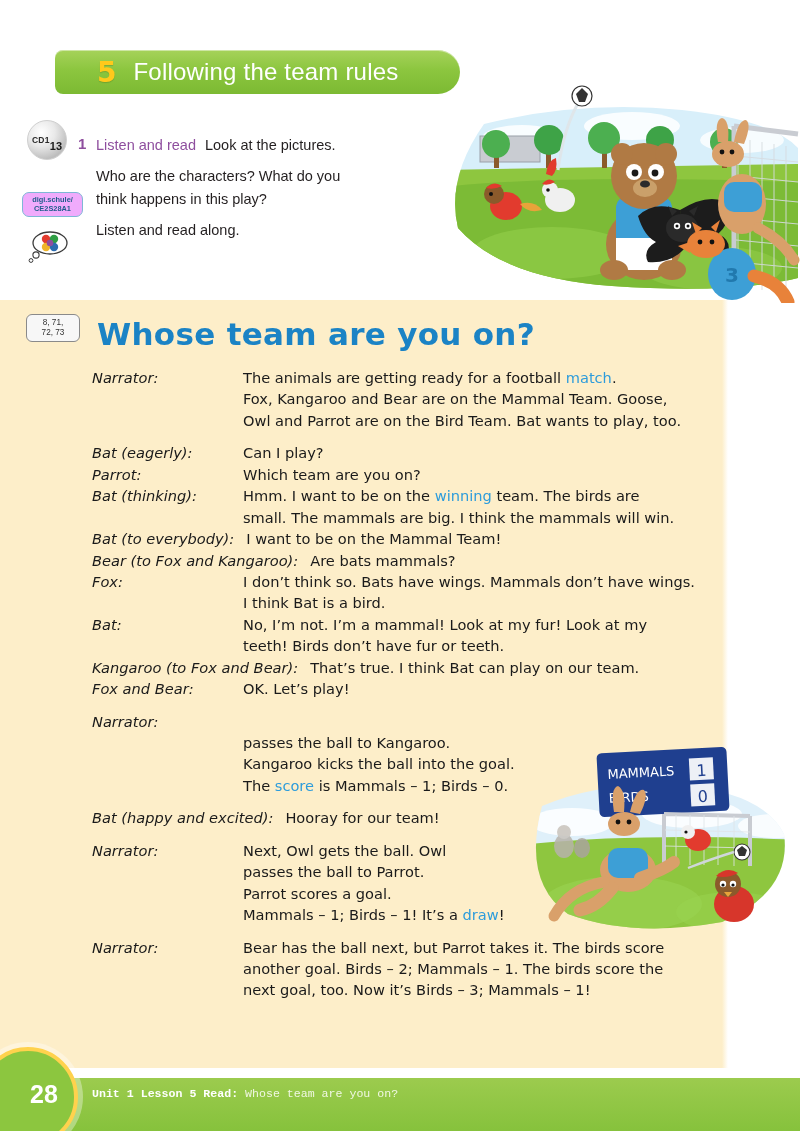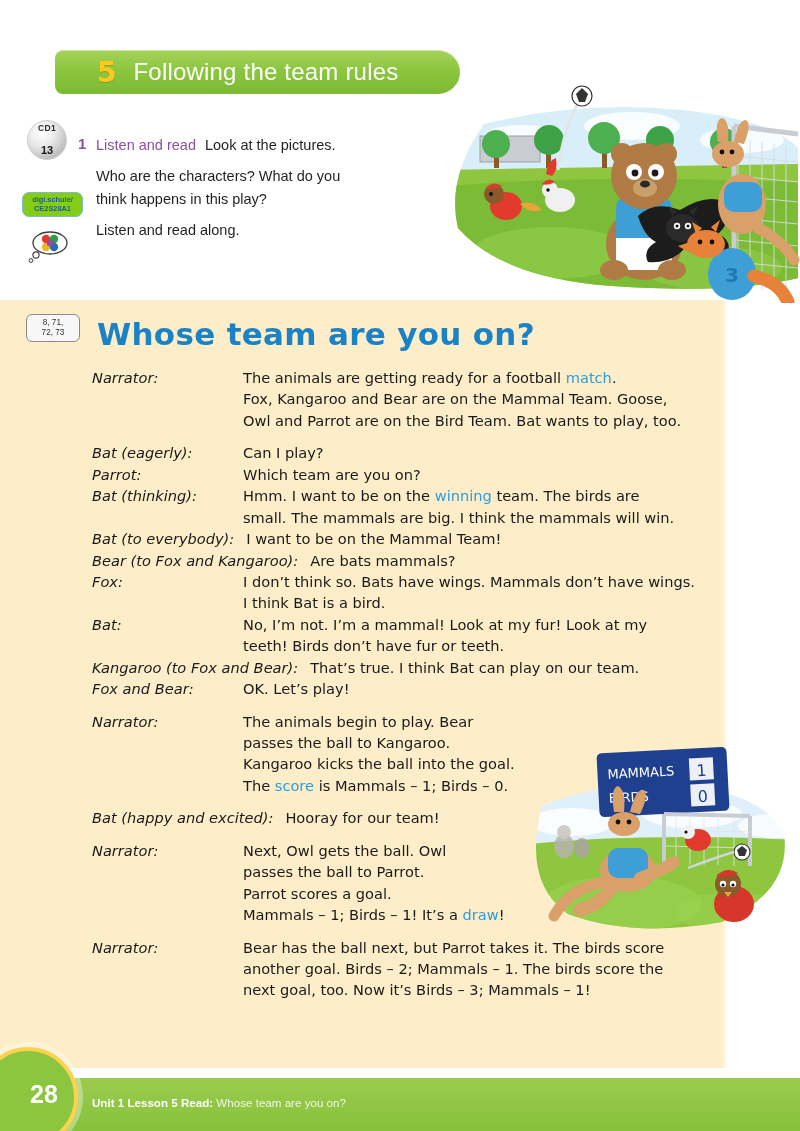--- a/index.html
+++ b/index.html
@@ -37,29 +37,29 @@
   .banner .btitle{
     color:#ffffff;font-size:24px;font-weight:normal;margin-left:17px;
     letter-spacing:.2px;
   }
 
   
   .cd-icon{
     position:absolute;left:27px;top:120px;width:38px;height:38px;border-radius:50%;
     background:radial-gradient(circle at 35% 30%,#ffffff 0%,#e9e9e9 38%,#bdbdbd 75%,#d8d8d8 100%);
     border:1px solid #cfcfcf;
-    display:flex;flex-direction:column;align-items:center;justify-content:center;
+    display:flex;align-items:center;justify-content:center;
     line-height:1;
   }
   .cd-icon .cd-top{font-size:8.5px;font-weight:bold;color:#2b2b2b;letter-spacing:.3px;}
   .cd-icon .cd-bot{font-size:11px;font-weight:bold;color:#1a1a1a;margin-top:13px;}
 
   .digi-box{
     position:absolute;left:22px;top:192px;width:55px;
-    border:1.4px solid #7fb7d6;border-radius:7px;background:#84cc16;
+    border:1.4px solid #7fb7d6;border-radius:7px;background:#f0abfc;
     padding:3px 2px;text-align:center;line-height:1.15;
   }
   .digi-box span{display:block;font-size:7.4px;color:#1f5d8c;font-weight:bold;}
 
   .brain-icon{position:absolute;left:24px;top:229px;width:50px;height:36px;}
 
   .ref-box{
     position:absolute;left:26px;top:266px;width:48px;
     border:1.3px solid #8a8a8a;border-radius:6px;background:#f7f7f7;
     padding:3px 2px;text-align:center;line-height:1.2;margin-top:48px;
@@ -103,21 +103,21 @@
   .pg-circle{
     position:absolute;left:-22px;bottom:-16px;width:92px;height:92px;border-radius:50%;
     background:#8cc63f;border:4px solid #ffd24d;
     box-shadow:0 0 0 5px rgba(255,255,255,.35);
   }
   .pg-num{
     position:absolute;left:16px;bottom:22px;width:56px;text-align:center;
     color:#ffffff;font-size:25px;font-weight:bold;
   }
   .foot-text{
-    position:absolute;left:92px;top:18px;font-size:11.6px;color:#ffffff;
+    position:absolute;left:92px;top:9px;font-size:11.6px;color:#ffffff;font-family:Liberation Mono, monospace;
   }
   .foot-text b{font-weight:bold;}
   .foot-text .sub{color:#f0f7e2;}
 </style>
 </head>
 <body>
 
 <div class="page">
 
   <div class="cream-panel"></div>
@@ -323,21 +323,21 @@
         <div class="spk">Kangaroo (to Fox and Bear):</div>
         <div class="txt"><span> That’s true. I think Bat can play on our team.</span></div>
       </div>
       <div class="dline">
         <div class="spk">Fox and Bear:</div>
         <div class="txt"><span>OK. Let’s play!</span></div>
       </div>
       <div class="gap"></div>
       <div class="dline">
         <div class="spk">Narrator:</div>
-        <div class="txt"><span>The animals begin to play. Bear</span><br><span>passes the ball to Kangaroo.</span><br><span>Kangaroo kicks the ball into the goal.</span><br><span>The </span><span class="kw">score</span><span> is Mammals – 1; Birds – 0.</span></div>
+        <div class="txt"><br><span>passes the ball to Kangaroo.</span><br><span>Kangaroo kicks the ball into the goal.</span><br><span>The </span><span class="kw">score</span><span> is Mammals – 1; Birds – 0.</span></div>
       </div>
       <div class="gap"></div>
       <div class="dline wide">
         <div class="spk">Bat (happy and excited):</div>
         <div class="txt"><span> Hooray for our team!</span></div>
       </div>
       <div class="gap"></div>
       <div class="dline">
         <div class="spk">Narrator:</div>
         <div class="txt"><span>Next, Owl gets the ball. Owl</span><br><span>passes the ball to Parrot.</span><br><span>Parrot scores a goal.</span><br><span>Mammals – 1; Birds – 1! It’s a </span><span class="kw">draw</span><span>!</span></div>

